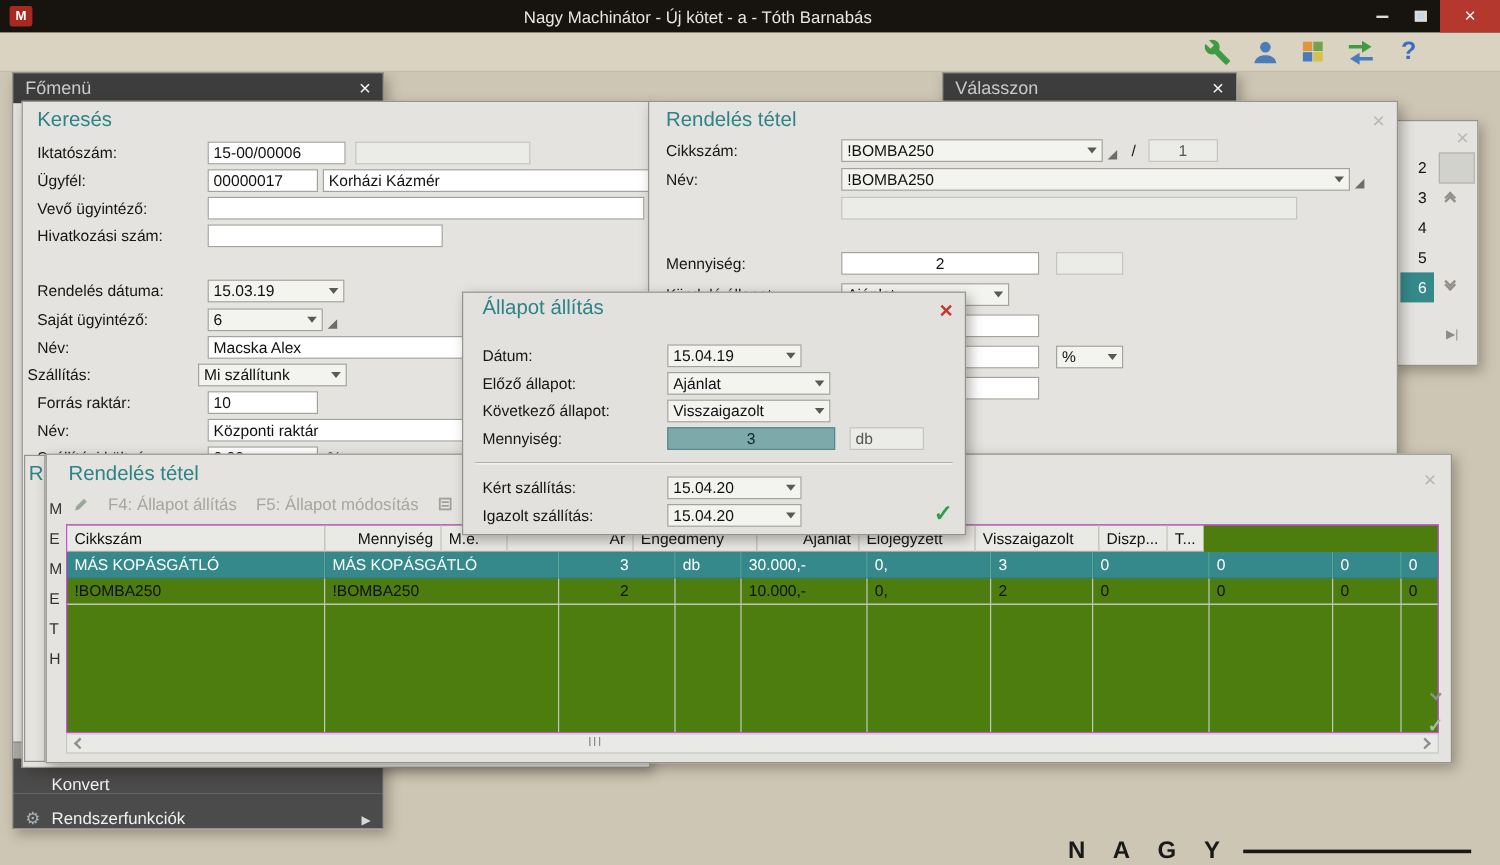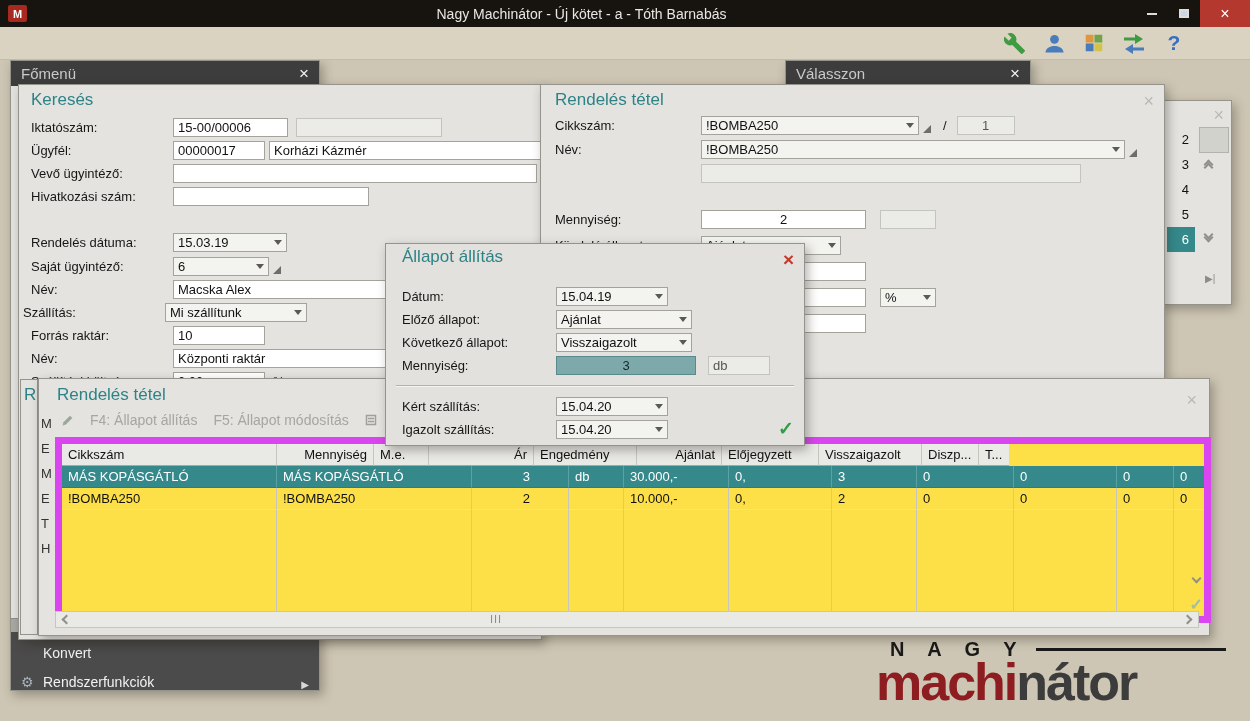--- a/index.html
+++ b/index.html
@@ -61,21 +61,21 @@
 
   
   .pick-num{width:28px;height:25px;display:flex;align-items:center;justify-content:flex-end;padding-right:6px;font-size:13px;cursor:pointer}
   .pick-num.sel{background:#35898b;color:#fff}
   .pick-box{width:30px;height:26px;background:#d2d2cd;border:1px solid #b3b3ad}
   .end-glyph{position:absolute;color:#8c8c86;font-size:10px;cursor:pointer}
 
   
   .actions{position:absolute;display:flex;align-items:center;gap:16px;color:#a6a6a0;font-size:14px}
   .actions .act{white-space:nowrap}
-  .grid{position:absolute;background:#fde047;border:7px solid #d946ef}
+  .grid{position:absolute;background:#4d7c0f;border:1px solid #d946ef}
   .grid-row{display:flex}
   .gcell{border-right:1px solid #c6c6c0;padding:0 6px;font-size:13px;height:22px;display:flex;align-items:center;overflow:hidden;white-space:nowrap}
   .ghead .gcell{background:#e9e9e6;border-bottom:1px solid #a8a8a0;cursor:pointer}
   .grow .gcell{border-bottom:1px solid #dededa}
   .grow.sel .gcell{background:#35898b;color:#fff;border-right-color:#5aa3a4;border-bottom-color:#2f7c7e}
   .gfill .gcell{height:106px}
   .hr{justify-content:flex-end}
   .mr{justify-content:flex-end;padding-right:38px}
   .c0{width:215px}.c1{width:195px}.c2{width:97px}.c3{width:55px}.c4{width:105px}.c5{width:103px}.c6{width:85px}.c7{width:97px}.c8{width:103px}.c9{width:57px}.c10{width:30px;border-right:none}
   .hscroll{position:absolute;height:17px;background:#e9e9e6;border:1px solid #c6c6c0;display:flex;align-items:center;justify-content:space-between;padding:0 7px}
@@ -232,21 +232,21 @@
           <span class="dd-arrow"></span>
         </span>
       <span class="grip"></span>
     </div>
     <div class="row" style="left:12px;top:194px">
       <span class="lbl" style="width:142px">Név:</span>
       <span class="inp" style="width:220px">Macska Alex</span>
     </div>
     <div class="row" style="left:4px;top:217px">
       <span class="lbl" style="width:142px">Szállítás:</span>
-      <span class="dd" style="width:142px">
+      <span class="dd" style="width:124px">
           <span>Mi szállítunk</span>
           <span class="dd-arrow"></span>
         </span>
     </div>
     <div class="row" style="left:12px;top:240px">
       <span class="lbl" style="width:142px">Forrás raktár:</span>
       <span class="inp" style="width:92px">10</span>
     </div>
     <div class="row" style="left:12px;top:263px">
       <span class="lbl" style="width:142px">Név:</span>
@@ -457,16 +457,15 @@
         </span>
     </div>
     <span class="dialog-check" style="right:10px;top:175px">✓</span>
   </div>
 
   <div class="logo">
     <div class="logo-top">
       <span class="logo-nagy">N A G Y</span>
       <span class="logo-line"></span>
     </div>
-    <div class="logo-main"><span class="logo-red">machi</span><span class="logo-dark">nátor</span></div>
   </div>
 
 </div>
 
 </body></html>

